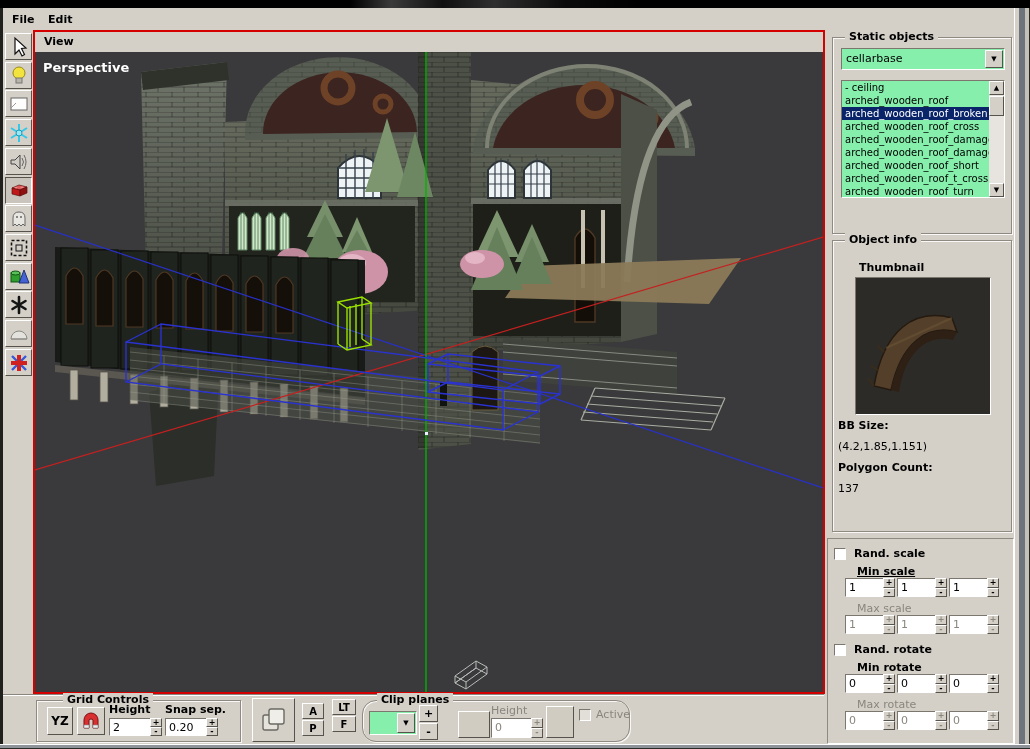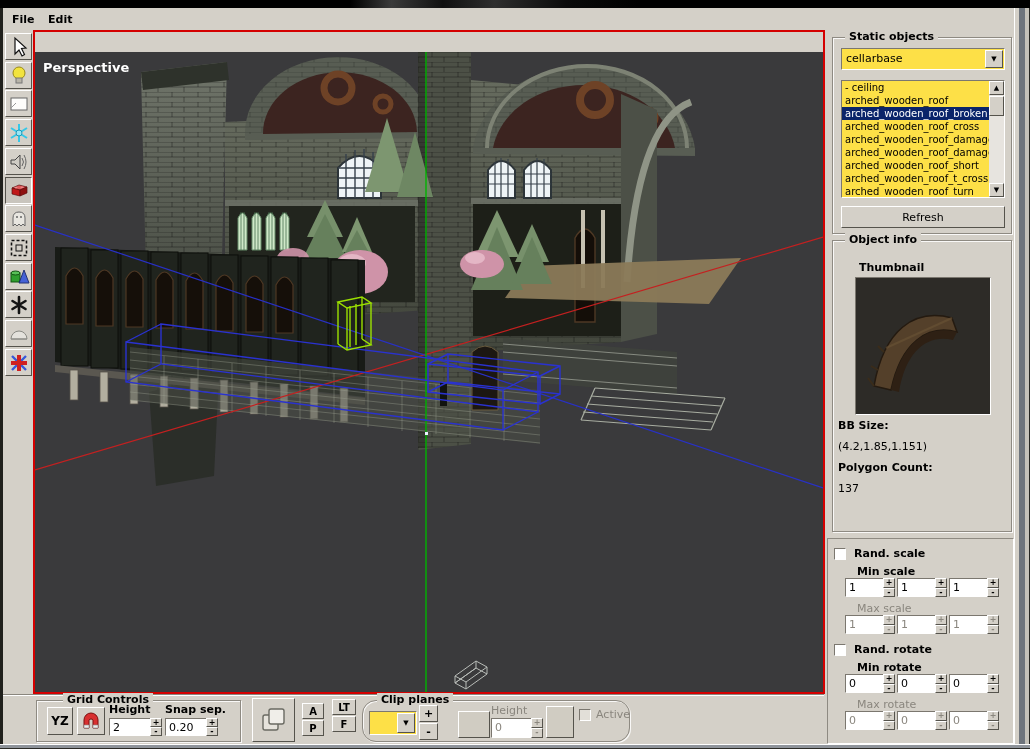--- a/index.html
+++ b/index.html
@@ -10,21 +10,21 @@
   }
   .abs { position:absolute; }
   .b { font-weight:bold; }
   .dis { color:#8a867e; }
 
   
   .raised { background:var(--panel-bg); border:1px solid;
     border-color:#ffffff #55534c #55534c #ffffff; }
   .pressed { background:#c9c5bd; border:1px solid;
     border-color:#55534c #ffffff #ffffff #55534c; }
-  .sunken { background:#fde047; border:1px solid;
+  .sunken { background:#86efac; border:1px solid;
     border-color:#7b776f #ffffff #ffffff #7b776f; }
   .gb { position:absolute; border:1px solid #8e8a82;
     box-shadow:inset 1px 1px 0 rgba(255,255,255,.85), 1px 1px 0 rgba(255,255,255,.85); }
   .gb-title { position:absolute; top:-8px; background:var(--panel-bg);
     padding:0 4px; font-weight:bold; white-space:nowrap; }
   .sunken-panel { position:absolute; border:1px solid;
     border-color:#8e8a82 #ffffff #ffffff #8e8a82; }
 
   .btn { display:flex; align-items:center; justify-content:center;
     text-align:center; cursor:default; }
@@ -164,20 +164,23 @@
   <svg width="24" height="24">
     <g stroke="#3858d8" stroke-width="2.4">
         <path d="M5,5 L19,19 M5,19 L19,5"></path>
       </g>
     <rect x="10" y="4" width="4" height="16" fill="#d02020"></rect>
     <rect x="4" y="10" width="16" height="4" fill="#d02020"></rect>
   </svg>
   </div>
 
 <div class="abs" id="viewport">
+  <div id="vp-header">
+    <span>View</span>
+  </div>
   <div id="vp-dark">
     <svg width="788" height="640" viewBox="0 0 788 640">
       <defs>
         <pattern id="bk" width="26" height="10" patternUnits="userSpaceOnUse">
           <path d="M0,0 H26 M0,5 H26 M7,0 V5 M19,5 V10" stroke="rgba(14,16,12,.4)" stroke-width="1" fill="none"></path>
         </pattern>
         <linearGradient id="gTower" x1="0" y1="0" x2="0" y2="1">
           <stop offset="0" stop-color="#70756a"></stop>
             <stop offset="1" stop-color="#383c34"></stop>
         </linearGradient>
@@ -383,23 +386,20 @@
       <div class="lrow">arched_wooden_roof_short</div>
       <div class="lrow">arched_wooden_roof_t_cross</div>
       <div class="lrow">arched_wooden_roof_turn</div>
     </div>
     <div class="abs" style="right:0;top:0;width:15px;height:116px;background:#e7e4df;">
       <span class="scr-btn raised btn" style="top:0;">▲</span>
       <span class="abs raised" style="right:0;top:15px;width:15px;height:20px;"></span>
       <span class="scr-btn raised btn" style="bottom:0;">▼</span>
     </div>
   </div>
-  <div class="abs raised btn" style="left:8px;top:168px;width:164px;height:22px;">
-    <span>Refresh</span>
-  </div>
 </div>
 
 <div class="gb" style="left:832px;top:240px;width:180px;height:292px;">
   <span class="gb-title" style="left:12px;">Object info</span>
   <span class="abs b" style="left:26px;top:20px;">Thumbnail</span>
   <div class="abs" style="left:22px;top:36px;width:136px;height:138px;background:#2d2b27;
               border:1px solid;border-color:#7b776f #fff #fff #7b776f;">
     <svg width="134" height="136" viewBox="0 0 134 136">
       <path d="M18,108 C28,52 58,30 96,40 L101,54 C72,46 45,64 35,112 Z" fill="#54402a" stroke="#241a10" stroke-width="1.5"></path>
       <path d="M35,112 C45,64 72,46 101,54 L97,62 C72,56 50,72 43,114 Z" fill="#2e2014"></path>
@@ -410,21 +410,21 @@
   <span class="abs b" style="left:5px;top:178px;">BB Size:</span>
   <span class="abs" style="left:5px;top:199px;">(4.2,1.85,1.151)</span>
   <span class="abs b" style="left:5px;top:220px;text-align:center;">Polygon Count:</span>
   <span class="abs" style="left:5px;top:241px;">137</span>
 </div>
 
 <div class="sunken-panel" style="left:827px;top:538px;width:187px;height:206px;background:var(--panel-bg);">
 
   <span class="cb" style="left:6px;top:9px;"></span>
   <span class="abs b" style="left:26px;top:8px;">Rand. scale</span>
-  <span class="abs b" style="left:29px;top:26px;">Min scale</span>
+  <span class="abs b" style="left:29px;top:26px;text-decoration:underline;">Min scale</span>
 
   <div class="spin" style="left:17px;top:39px;width:49px;height:19px;">
     <div class="spin-val">1</div>
     <div class="spin-btns">
         <div class="sbtn up">+</div>
         <div class="sbtn dn">-</div>
       </div>
   </div>
   <div class="spin" style="left:69px;top:39px;width:49px;height:19px;">
     <div class="spin-val">1</div>

